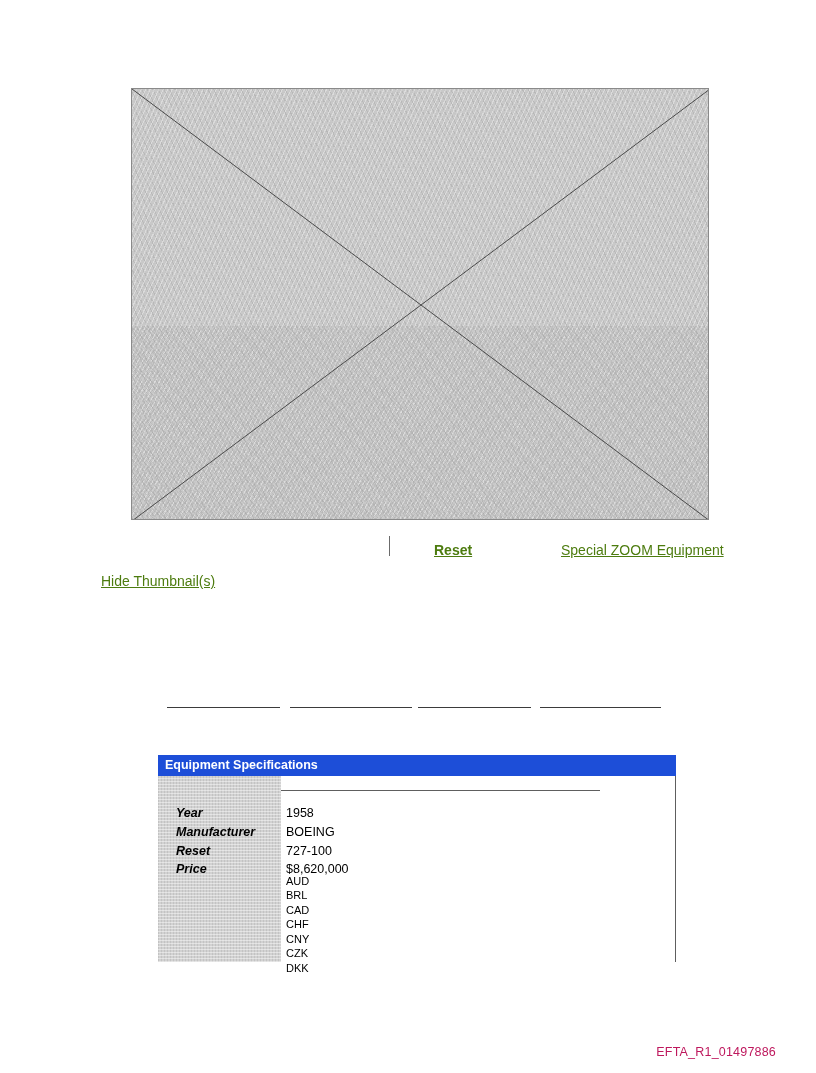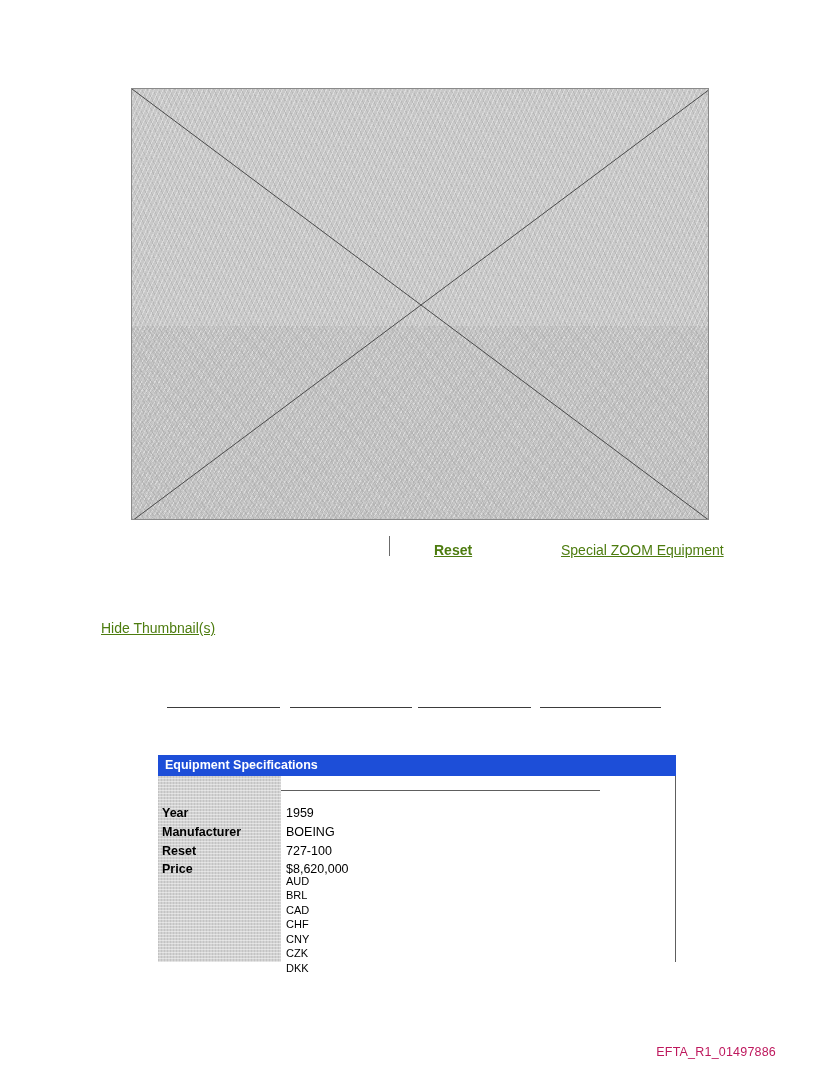--- a/index.html
+++ b/index.html
@@ -76,21 +76,20 @@
   }
   #zoom-features-link {
     position: absolute;
     left: 561px;
     top: 542px;
   }
   #hide-thumbnails-link {
     position: absolute;
     left: 101px;
     top: 573px;
-    margin-top: 47px;
   }
 
   
   .rule {
     position: absolute;
     height: 1px;
     background: #3b3b3b;
     top: 707px;
   }
   .rule.r1 { left: 167px; width: 113px; }
@@ -143,23 +142,24 @@
   }
   .spec-row {
     position: absolute;
     left: 0;
     height: 19px;
     line-height: 19px;
     font-size: 12.5px;
   }
   .spec-label {
     position: absolute;
-    left: 4px;
+    left: 18px;
     font-weight: bold;
     white-space: nowrap;
+    font-style: italic;
   }
   .spec-value {
     position: absolute;
     left: 128px;
     white-space: nowrap;
   }
   .currency-item {
     position: absolute;
     left: 128px;
     font-size: 11px;
@@ -200,21 +200,21 @@
 <div class="rule r4"></div>
 
 <div id="specs-panel">
   <div id="specs-header">Equipment Specifications</div>
   <div id="specs-body">
     <div id="specs-label-col"></div>
     <div id="specs-topline"></div>
 
     <div class="spec-row" style="top:28px">
       <span class="spec-label">Year</span>
-      <span class="spec-value">1959</span>
+      <span class="spec-value">1958</span>
     </div>
     <div class="spec-row" style="top:47px">
       <span class="spec-label">Manufacturer</span>
       <span class="spec-value">BOEING</span>
     </div>
     <div class="spec-row" style="top:66px">
       <span class="spec-label">Reset</span>
       <span class="spec-value">727-100</span>
     </div>
     <div class="spec-row" style="top:84px">

